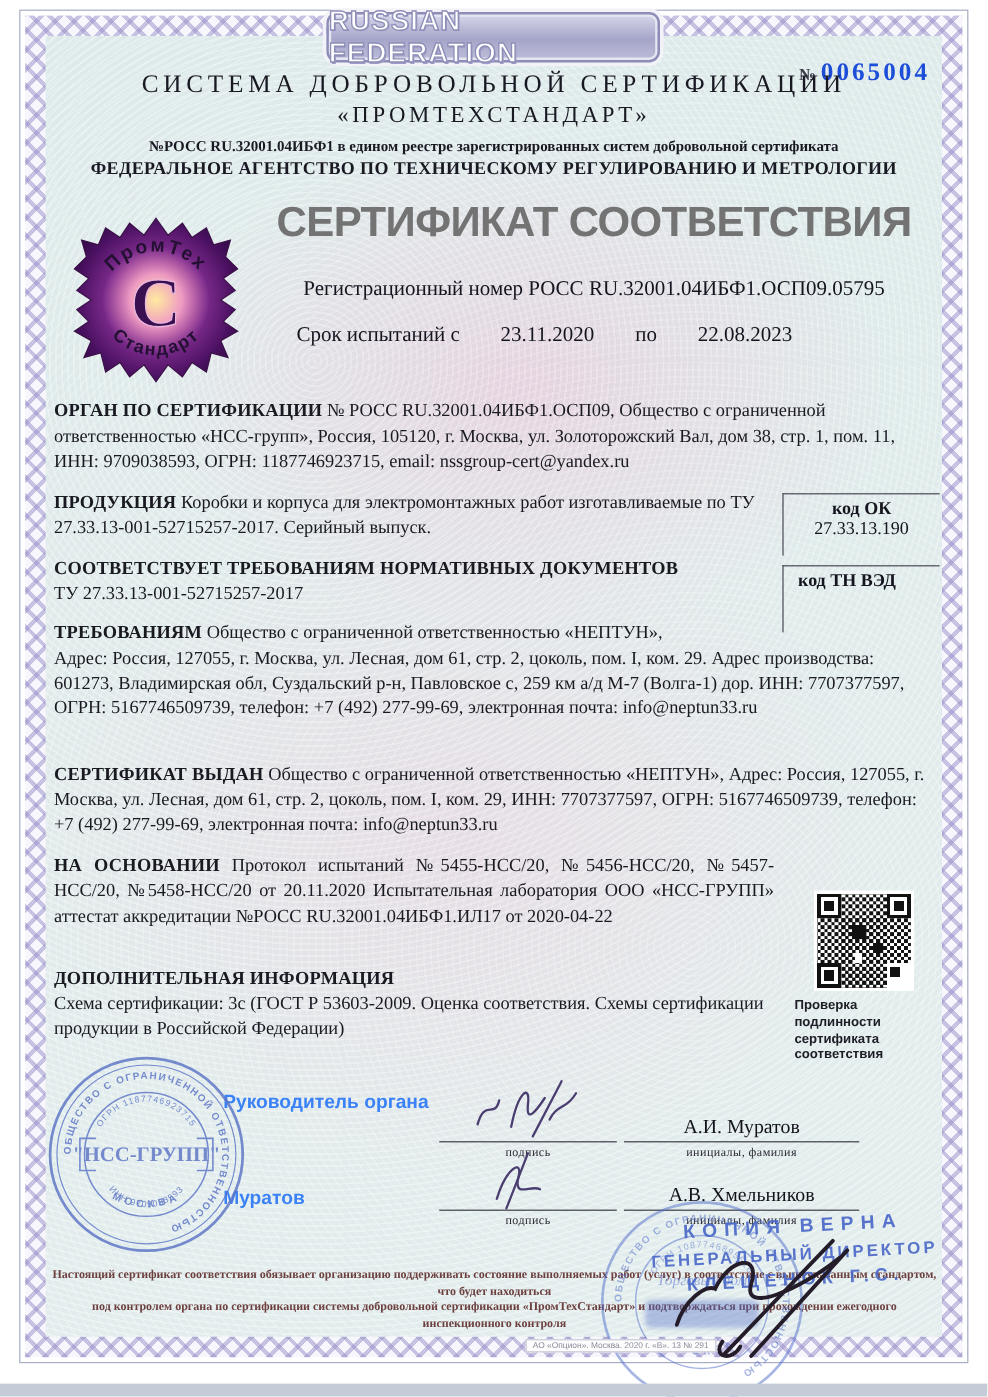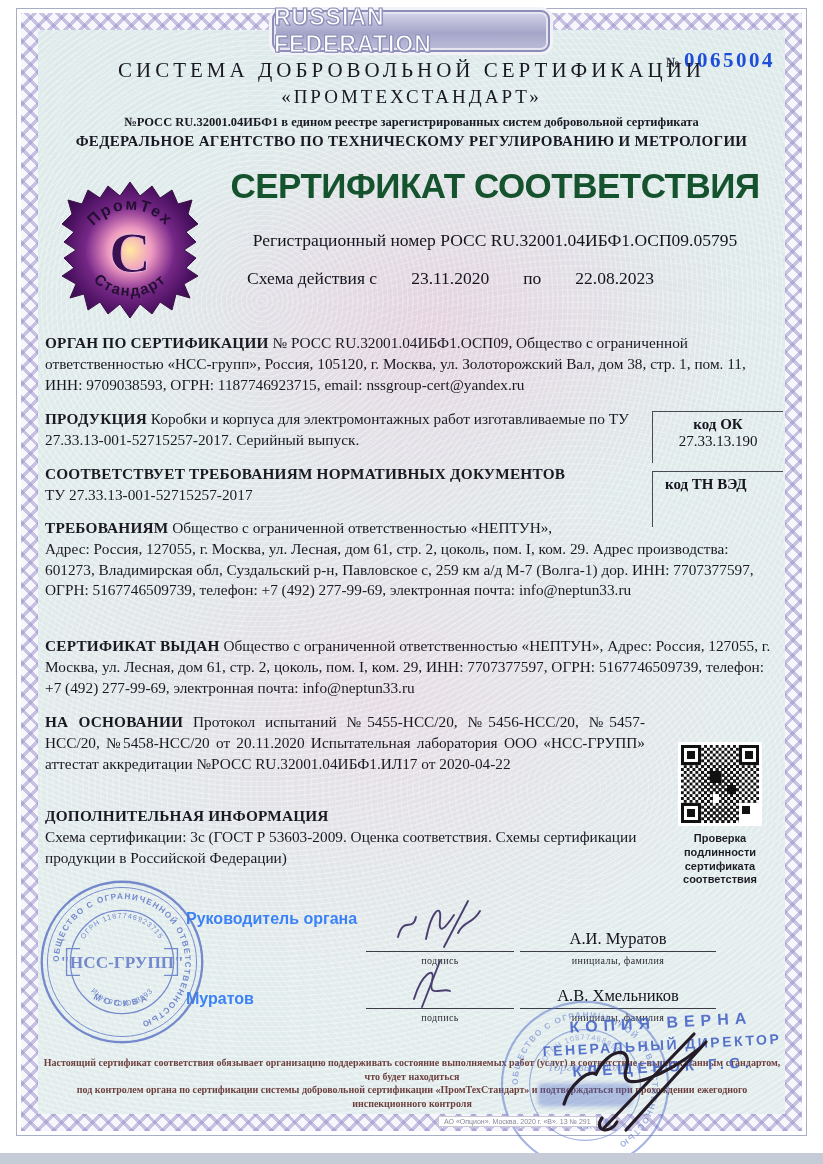--- a/index.html
+++ b/index.html
@@ -46,21 +46,21 @@
   .hdr-l2 { font-size:19px; letter-spacing:3px; margin-top:3px; }
   .hdr-l3 { font-size:12.5px; font-weight:bold; margin-top:7px; }
   .hdr-l4 { font-size:15px; font-weight:bold; margin-top:3px; letter-spacing:.3px; }
 
   
   .logo { position:absolute; left:60px; top:180px; width:140px; height:140px; }
 
   
   .title { position:absolute; left:225px; top:166px; width:540px; text-align:center;
     font-family:"Liberation Sans","DejaVu Sans",sans-serif; font-weight:bold; font-size:35px;
-    letter-spacing:-.5px; color:#14532d; }
+    letter-spacing:-.5px; color:#737373; }
   .regnum { position:absolute; left:225px; top:230px; width:540px; text-align:center;
     font-size:17.5px; color:#14141e; }
   .validity { position:absolute; left:247px; top:268px; font-size:17.5px; color:#14141e; }
   .validity span { margin-right:34px; }
   .validity span:last-child { margin-right:0; }
 
   
   .sec { position:absolute; left:45px; font-size:15.3px; line-height:1.36; color:#191922; }
   .sec b { letter-spacing:.2px; }
   .lead-label { font-weight:bold; }
@@ -73,21 +73,21 @@
   .sec-add     { top:806px; width:600px; }
 
   .codebox { position:absolute; left:652px; width:131px; border-top:1.6px solid #4a4a55;
     border-left:1.6px solid #4a4a55; font-size:15px; color:#15151f; padding-top:4px; text-align:center; }
   .codebox-ok   { top:411px; height:52px; }
   .codebox-tnved{ top:471px; height:56px; text-align:left; padding-left:12px; }
   .codebox .cb-label { font-weight:bold; }
 
   
   .qr { position:absolute; left:678px; top:742px; width:84px; height:84px; }
-  .qr-caption { position:absolute; left:662px; top:832px; width:116px; text-align:center;
+  .qr-caption { position:absolute; left:662px; top:832px; width:116px; 
     font-family:"Liberation Sans","DejaVu Sans",sans-serif; font-weight:bold; font-size:11px;
     line-height:1.25; color:#1d1d26; }
 
   
   .role { position:absolute; left:186px; font-family:"Liberation Sans","DejaVu Sans",sans-serif;
     font-weight:bold; font-size:16px; color:#3b82f6; }
   .role-head { top:910px; } .role-expert { top:990px; }
   .sline { position:absolute; border-top:1.2px solid #3c3c46; height:0; }
   .scap { position:absolute; text-align:center; font-size:10px; color:#2b2b35; letter-spacing:.4px; }
   .sname { position:absolute; text-align:center; font-size:16.5px; color:#13131c; }
@@ -159,21 +159,21 @@
       <textPath href="#lgTop" startOffset="50%" text-anchor="middle">ПромТех</textPath>
     </text>
     <text font-size="15" font-weight="bold" fill="#241032" letter-spacing="1.5" font-family="Liberation Sans, sans-serif">
       <textPath href="#lgBot" startOffset="50%" text-anchor="middle">Стандарт</textPath>
     </text>
   </svg>
 
   <div class="title">СЕРТИФИКАТ СООТВЕТСТВИЯ</div>
   <div class="regnum">Регистрационный номер РОСС RU.32001.04ИБФ1.ОСП09.05795</div>
   <div class="validity">
-    <span>Схема действия с</span><span>23.11.2020</span><span>по</span><span>22.08.2023</span>
+    <span>Срок испытаний с</span><span>23.11.2020</span><span>по</span><span>22.08.2023</span>
   </div>
 
   <div class="sec sec-organ">
     <b class="lead-label">ОРГАН ПО СЕРТИФИКАЦИИ</b>
     <span>№ РОСС RU.32001.04ИБФ1.ОСП09, Общество с ограниченной ответственностью «НСС-групп», Россия, 105120, г. Москва, ул. Золоторожский Вал, дом 38, стр. 1, пом. 11, ИНН: 9709038593, ОГРН: 1187746923715, email: nssgroup-cert@yandex.ru</span>
   </div>
 
   <div class="sec sec-prod">
     <b class="lead-label">ПРОДУКЦИЯ</b>
     <span>Коробки и корпуса для электромонтажных работ изготавливаемые по ТУ 27.33.13-001-52715257-2017. Серийный выпуск.</span>

